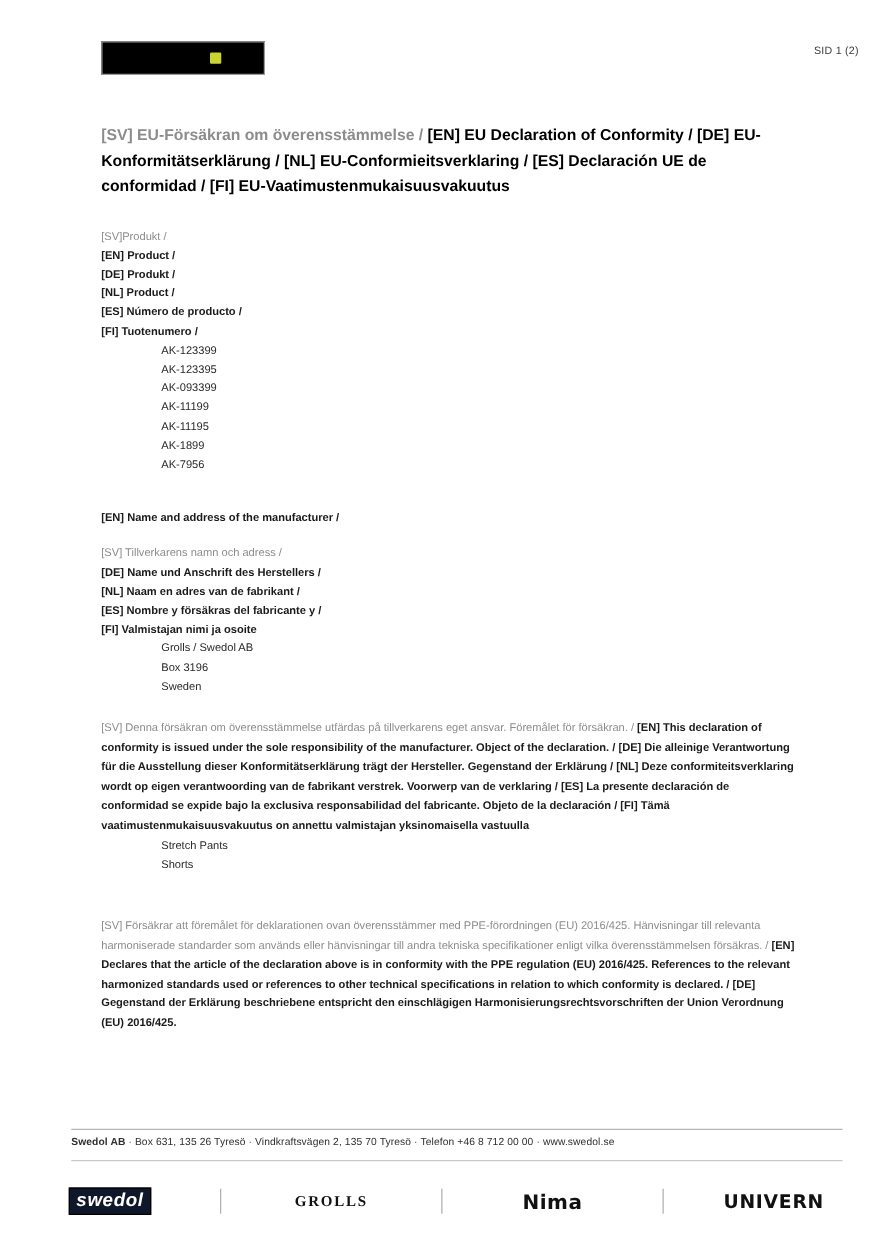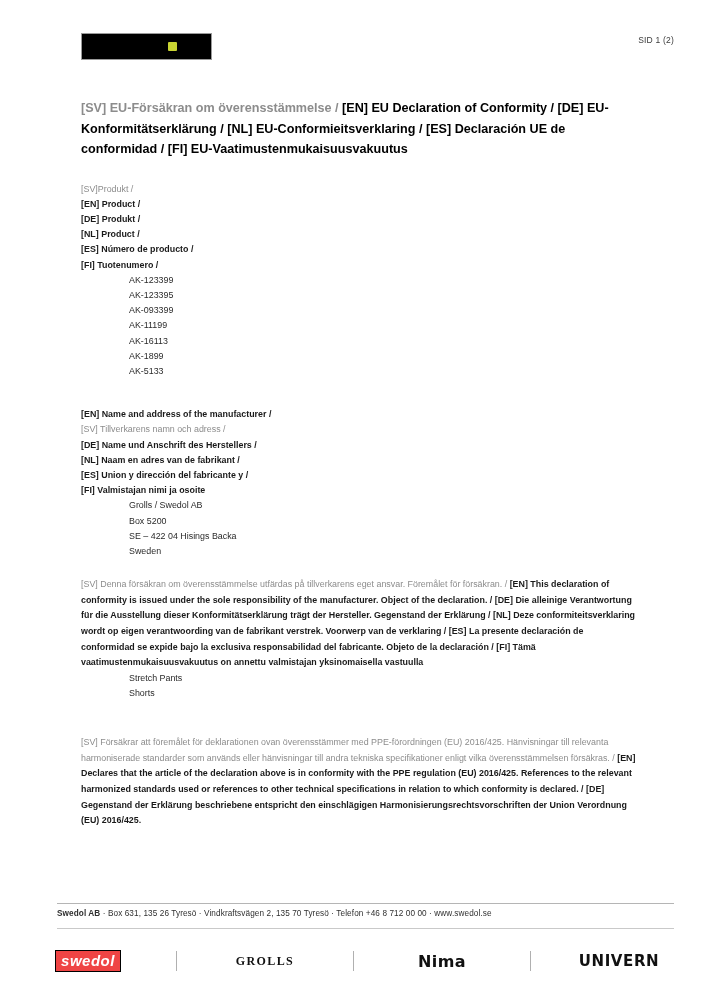--- a/index.html
+++ b/index.html
@@ -44,21 +44,21 @@
     position: absolute;
     left: 86px;
     top: 8px;
     width: 9px;
     height: 9px;
     background: #c9d432;
     border-radius: 1px;
   }
   .page-number {
     position: absolute;
-    right: 33px;
+    right: 20px;
     top: 35px;
     font-size: 8.5px;
     color: #3b3b3b;
     letter-spacing: .2px;
   }
 
   
   .content {
     position: absolute;
     left: 81px;
@@ -88,20 +88,21 @@
     line-height: 15.2px;
     color: #1a1a1a;
     white-space: pre-wrap;
   }
   .line.lbl {
     font-weight: bold;
   }
   .line.sv {
     color: #8c8c8c;
     font-weight: normal;
+    margin-top: 13px;
   }
   .line.plain {
     font-weight: normal;
     color: #2a2a2a;
     margin-left: 48px;
   }
 
   .para {
     font-size: 8.9px;
     line-height: 15.6px;
@@ -165,21 +166,21 @@
     justify-content: center;
     height: 100%;
     position: relative;
   }
   .logo-sep {
     width: 1px;
     height: 20px;
     background: #b0b0b0;
   }
   .logo-swedol {
-    background: #ef4444;
+    background: #0f172a;
     color: #ffffff;
     font-style: italic;
     font-weight: bold;
     font-size: 15px;
     letter-spacing: .5px;
     padding: 2px 5px 3px 5px;
     line-height: 1;
     border: 1px solid #000;
   }
   .logo-grolls {
@@ -224,37 +225,36 @@
       <div class="line sv">[SV]Produkt /</div>
       <div class="line lbl">[EN] Product /</div>
       <div class="line lbl">[DE] Produkt /</div>
       <div class="line lbl">[NL] Product /</div>
       <div class="line lbl">[ES] Número de producto /</div>
       <div class="line lbl">[FI] Tuotenumero /</div>
       <div class="line plain">AK-123399</div>
       <div class="line plain">AK-123395</div>
       <div class="line plain">AK-093399</div>
       <div class="line plain">AK-11199</div>
-      <div class="line plain">AK-16113</div>
+      <div class="line plain">AK-11195</div>
       <div class="line plain">AK-1899</div>
-      <div class="line plain">AK-5133</div>
+      <div class="line plain">AK-7956</div>
     </div>
 
     <div class="spacer-md"></div>
 
     <div class="block tight">
       <div class="line lbl">[EN] Name and address of the manufacturer /</div>
       <div class="line sv">[SV] Tillverkarens namn och adress /</div>
       <div class="line lbl">[DE] Name und Anschrift des Herstellers /</div>
       <div class="line lbl">[NL] Naam en adres van de fabrikant /</div>
-      <div class="line lbl">[ES] Union y dirección del fabricante y /</div>
+      <div class="line lbl">[ES] Nombre y försäkras del fabricante y /</div>
       <div class="line lbl">[FI] Valmistajan nimi ja osoite</div>
       <div class="line plain">Grolls / Swedol AB</div>
-      <div class="line plain">Box 5200</div>
-      <div class="line plain">SE – 422 04 Hisings Backa</div>
+      <div class="line plain">Box 3196</div>
       <div class="line plain">Sweden</div>
     </div>
 
     <div class="spacer-sm"></div>
 
     <div class="para">
       <p><span class="sv-run">[SV] Denna försäkran om överensstämmelse utfärdas på tillverkarens eget ansvar. Föremålet för försäkran. / </span><span class="run">[EN] This declaration of conformity is issued under the sole responsibility of the manufacturer. Object of the declaration. / [DE] Die alleinige Verantwortung für die Ausstellung dieser Konformitätserklärung trägt der Hersteller. Gegenstand der Erklärung / [NL] Deze conformiteitsverklaring wordt op eigen verantwoording van de fabrikant verstrek. Voorwerp van de verklaring / [ES] La presente declaración de conformidad se expide bajo la exclusiva responsabilidad del fabricante. Objeto de la declaración / [FI] Tämä vaatimustenmukaisuusvakuutus on annettu valmistajan yksinomaisella vastuulla</span></p>
       <div class="line plain">Stretch Pants</div>
       <div class="line plain">Shorts</div>
     </div>

